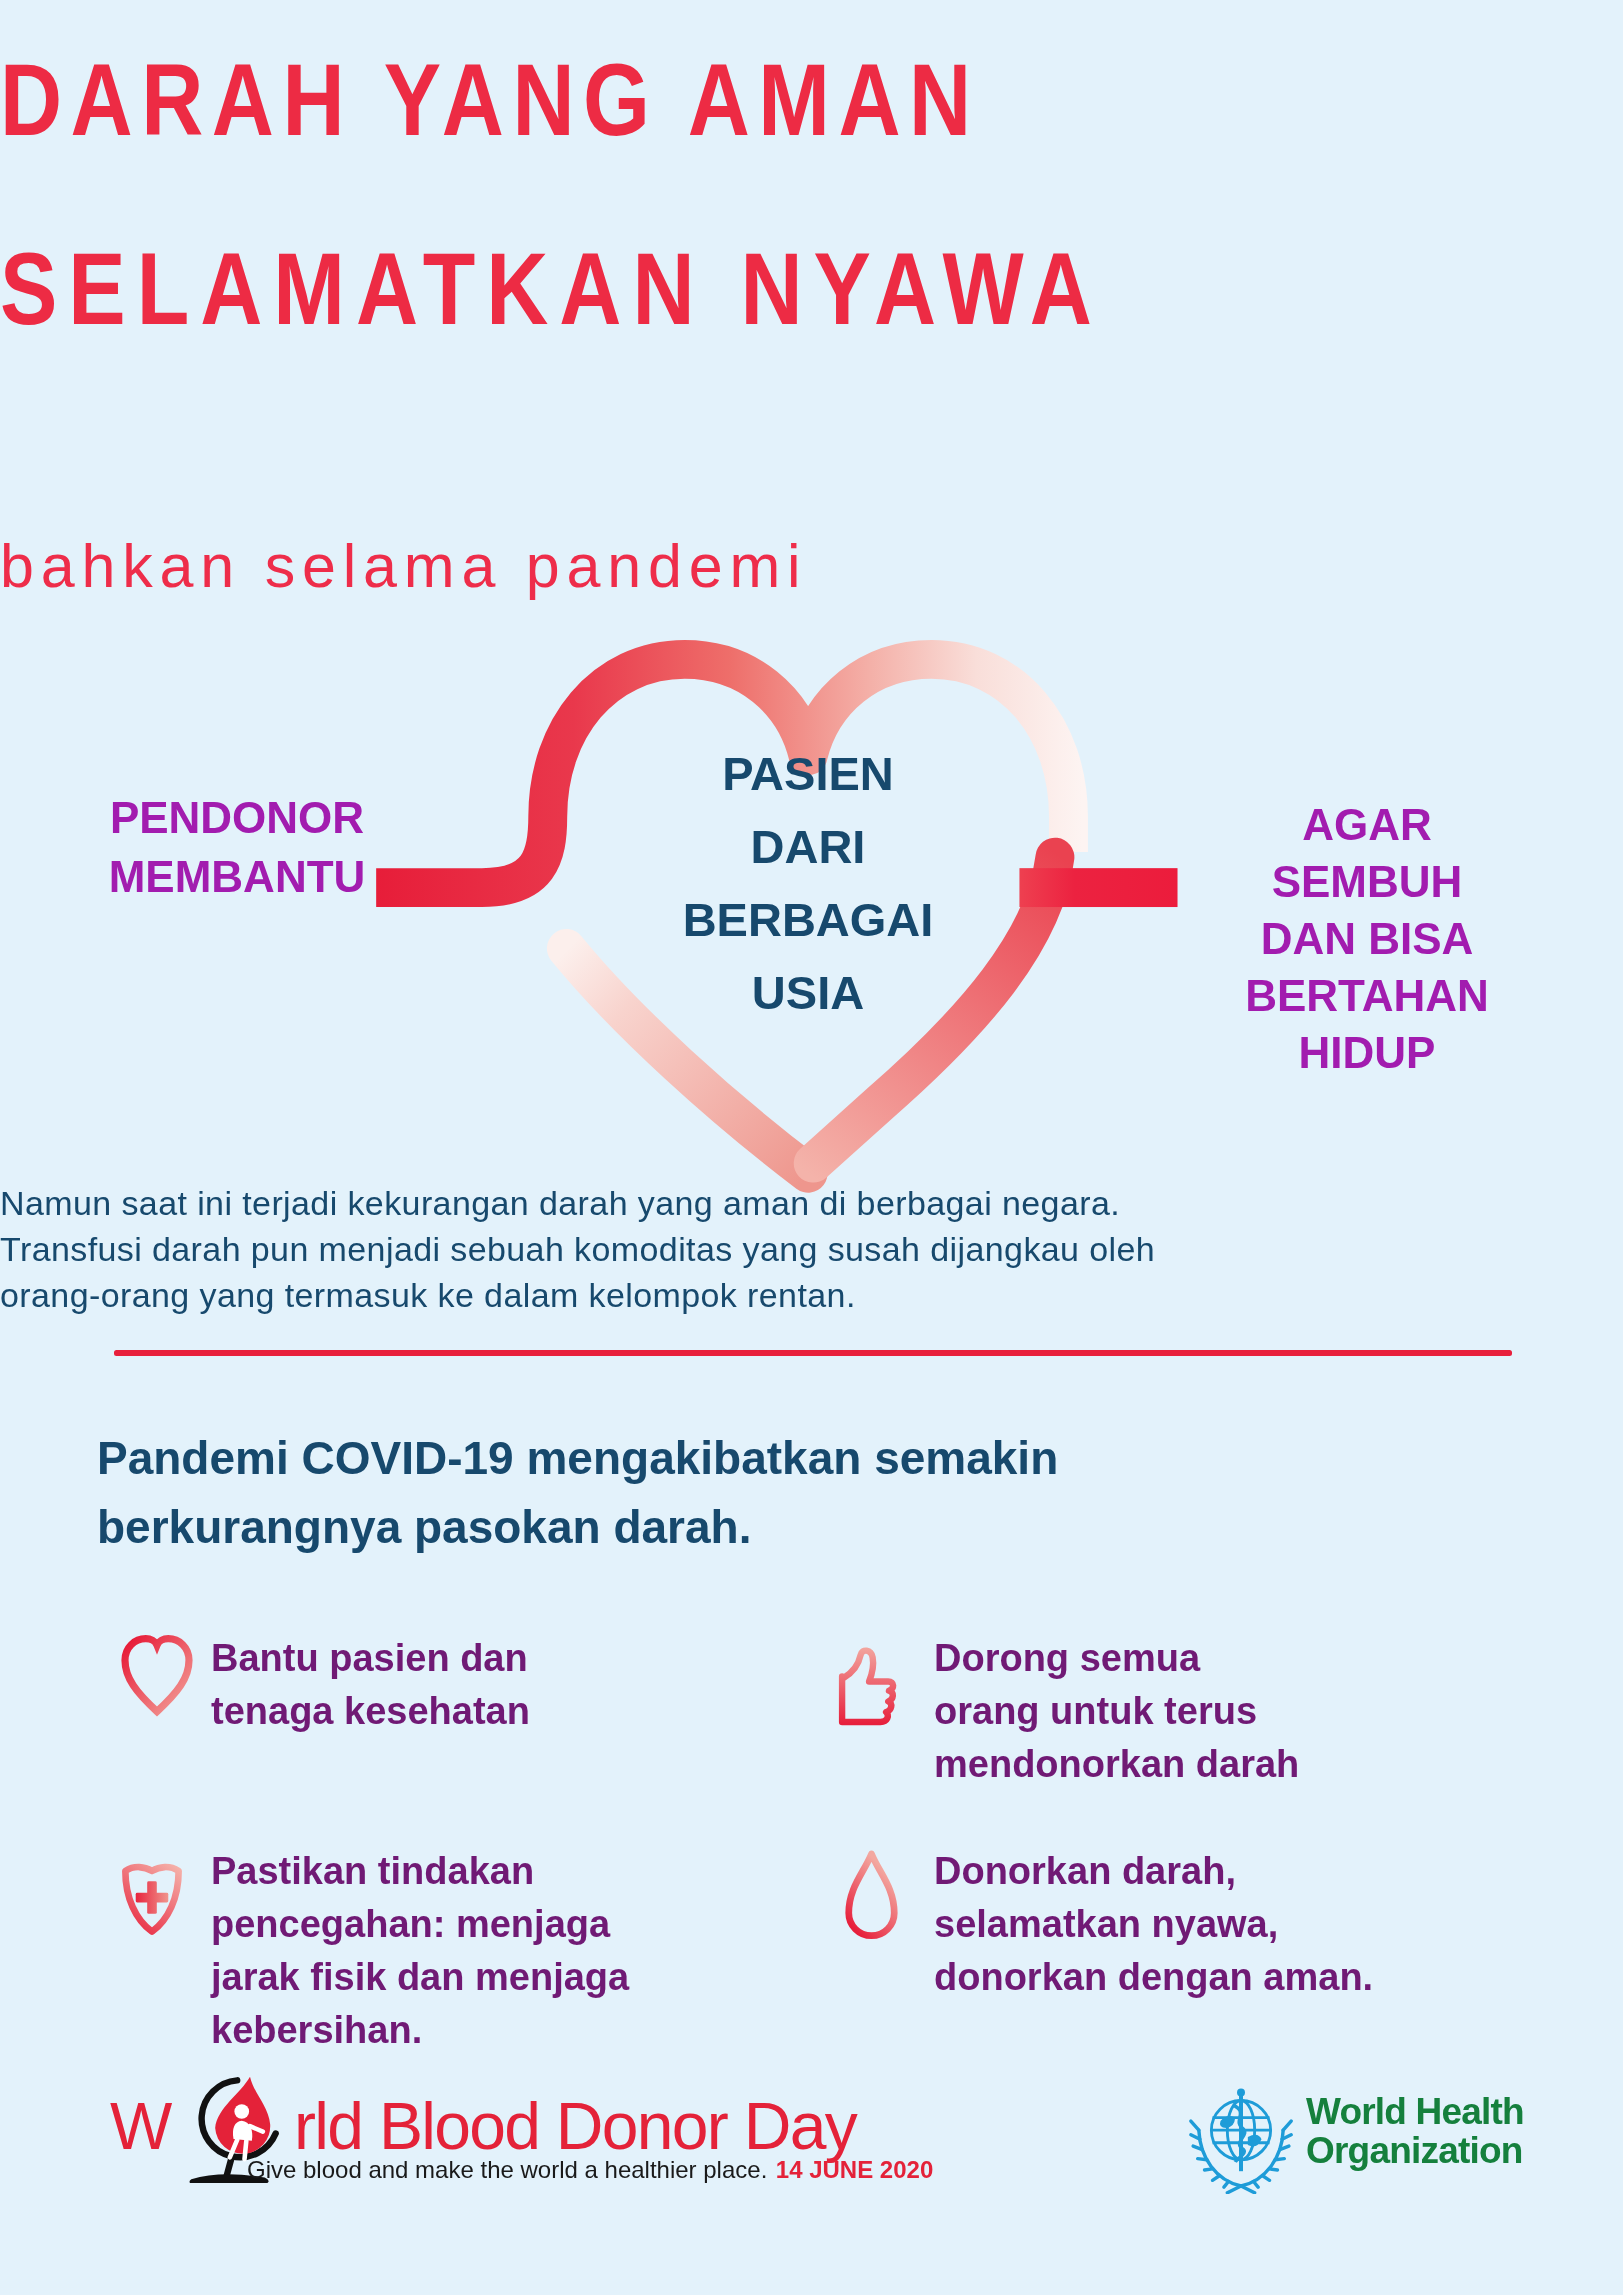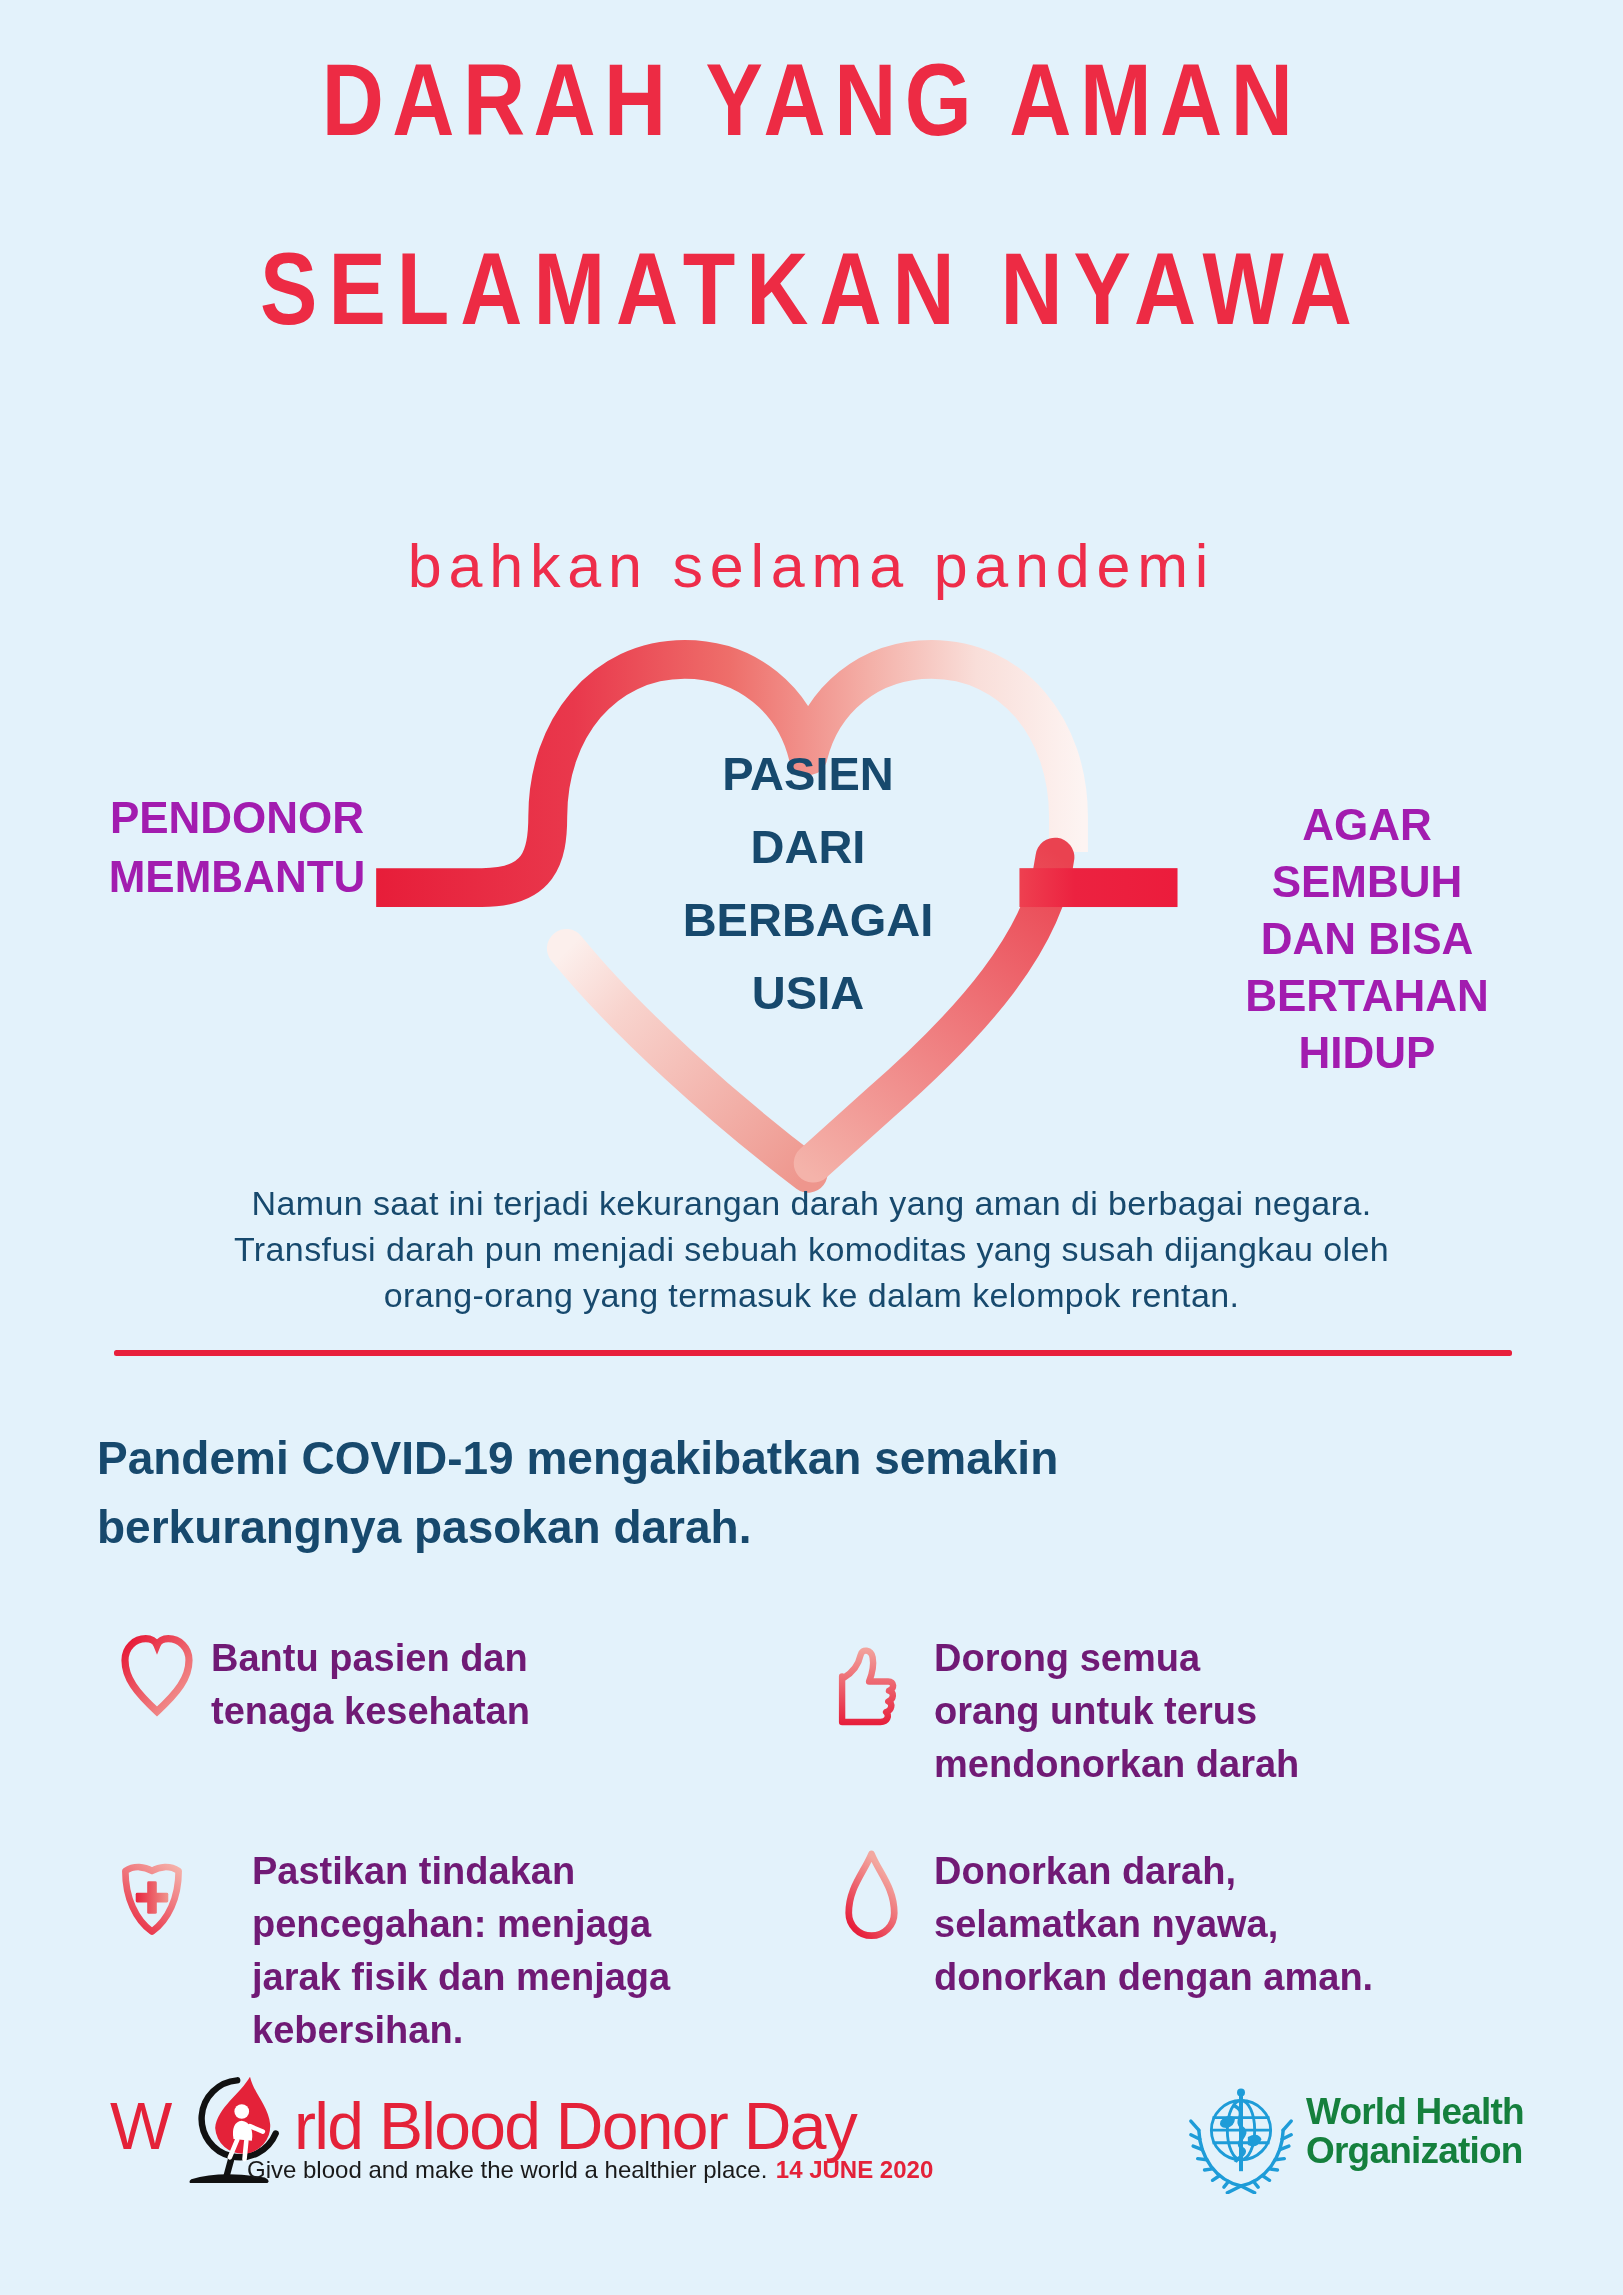--- a/index.html
+++ b/index.html
@@ -1,19 +1,19 @@
 <!DOCTYPE html>
 <html style="font-size:13.5px"><head>
 <meta charset="utf-8">
 <style>
   html,body{margin:0;padding:0;}
   body{font-family:"Liberation Sans",sans-serif;}
   .page{position:relative;width:1623px;height:2295px;background:#e3f2fb;overflow:hidden;}
   .abs{position:absolute;}
-  .center{left:0;right:0;text-align:center;}
+  .center{left:0;right:0;}
   .title-line{font-weight:bold;color:#ed2b44;line-height:1;}
   .title-line .stretch{display:inline-block;transform:scaleY(1.18);transform-origin:top center;}
   .t1{font-size:86px;letter-spacing:8.5px;}
   .t2{font-size:86px;letter-spacing:11px;}
   .subtitle{font-size:61px;letter-spacing:6.8px;color:#ee2d4a;}
   .hb-label{font-weight:bold;font-size:44px;line-height:59px;text-align:center;color:#a21caf;}
   .hb-center{font-weight:bold;font-size:47px;line-height:73px;text-align:center;color:#17496d;}
   .intro{font-size:34px;line-height:46px;letter-spacing:0.4px;color:#17496d;}
   .divider{background:#e8203c;border-radius:2.5px;}
   .heading{font-weight:bold;font-size:46px;line-height:69px;color:#17496d;}
@@ -135,21 +135,21 @@
       </linearGradient>
       <linearGradient id="gIco3b" gradientUnits="userSpaceOnUse" x1="28" y1="52" x2="72" y2="52">
         <stop offset="0" stop-color="#e8233e"></stop>
           <stop offset="1" stop-color="#f0958d"></stop>
       </linearGradient>
     </defs>
     <path d="M14,16 C26,8 40,10 50,16 C60,10 74,8 86,16 C86,52 72,82 50,98 C28,82 14,52 14,16 Z" fill="none" stroke="url(#gIco3)" stroke-width="9" stroke-linejoin="round"></path>
     <rect x="43.5" y="30" width="13" height="44" rx="2" fill="url(#gIco3b)"></rect>
     <rect x="28" y="45.5" width="44" height="13" rx="2" fill="url(#gIco3b)"></rect>
   </svg>
-  <div class="abs action-text" style="left:211px;top:1845px;margin-left:41px;">
+  <div class="abs action-text" style="left:211px;top:1845px;">
     <div>Pastikan tindakan</div>
     <div>pencegahan: menjaga</div>
     <div>jarak fisik dan menjaga</div>
     <div>kebersihan.</div>
   </div>
 
   <svg class="abs" style="left:842px;top:1847px;" width="59" height="110" viewBox="0 0 70 130">
     <defs>
       <linearGradient id="gIco4" gradientUnits="userSpaceOnUse" x1="8" y1="90" x2="62" y2="40">
         <stop offset="0" stop-color="#e7203c"></stop>

